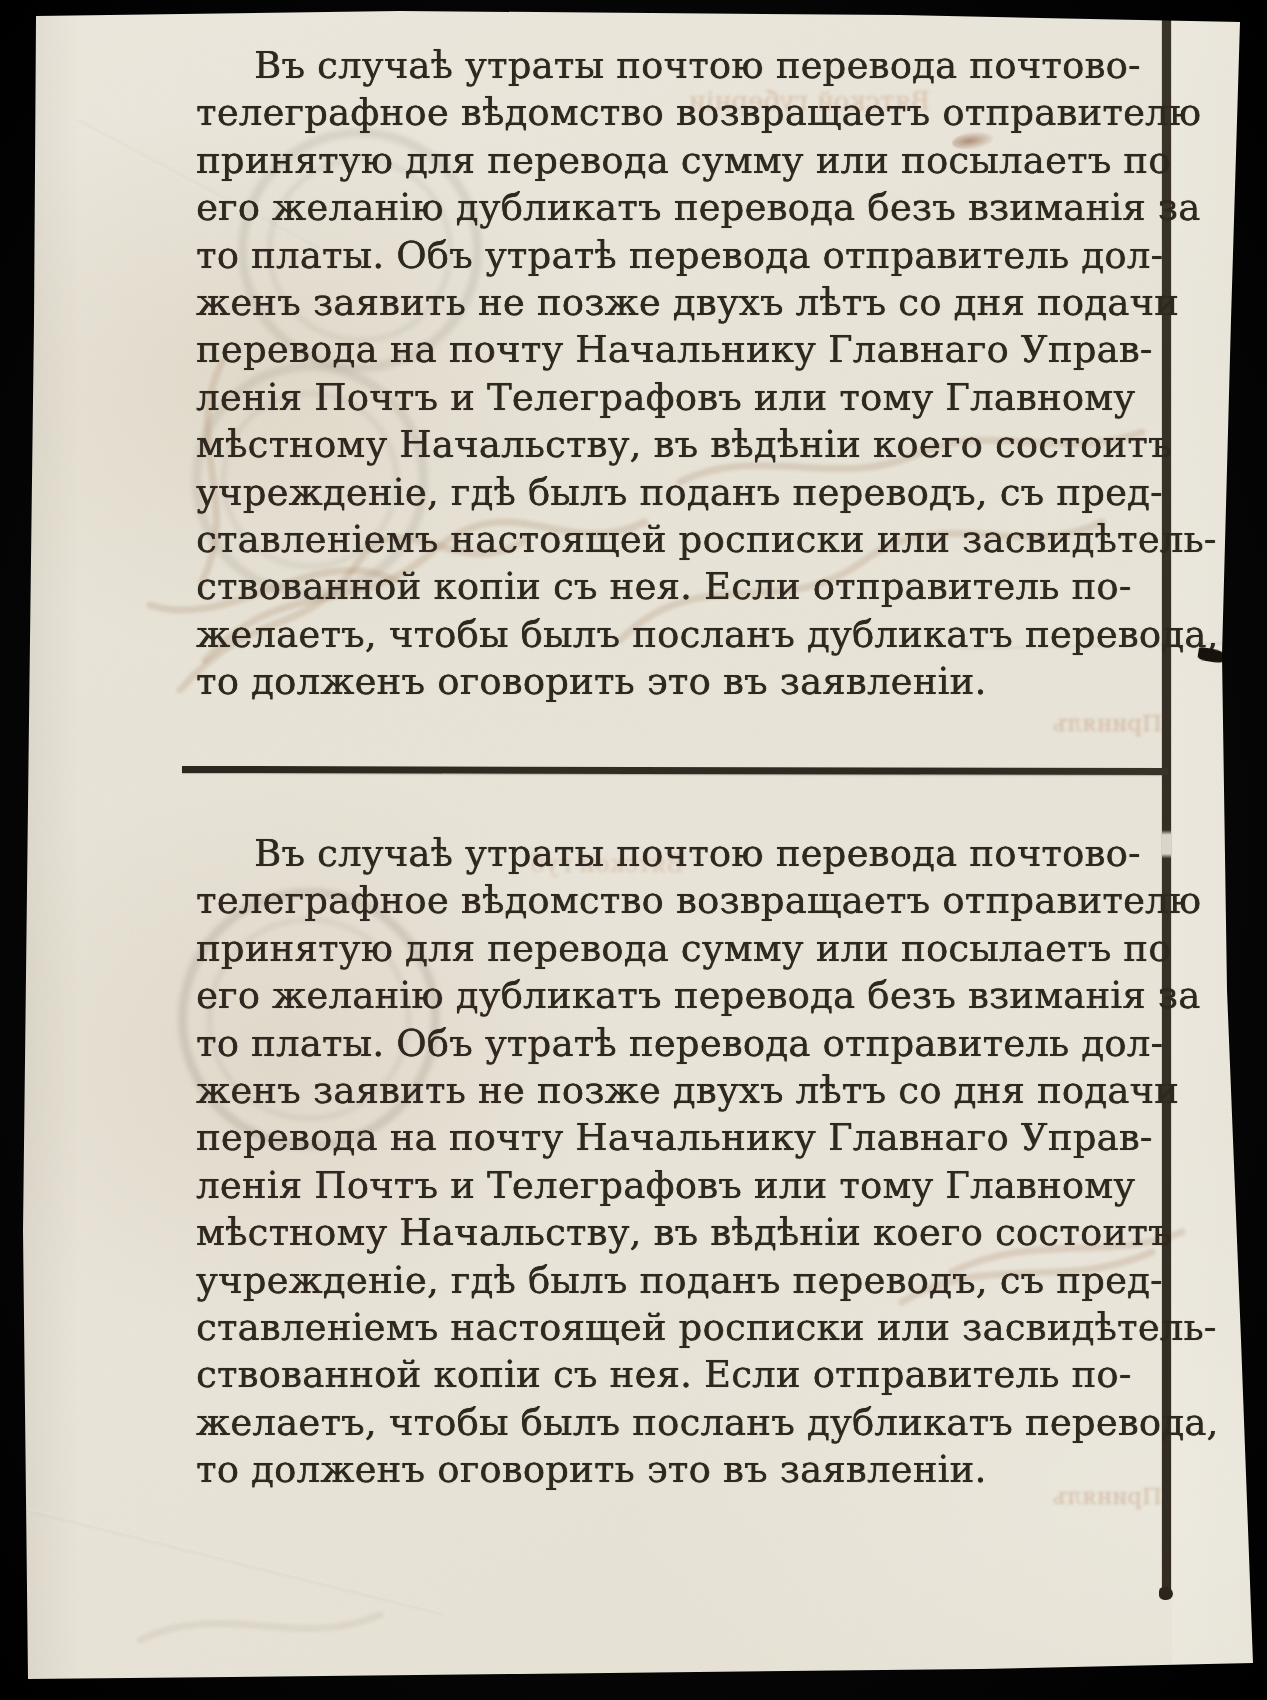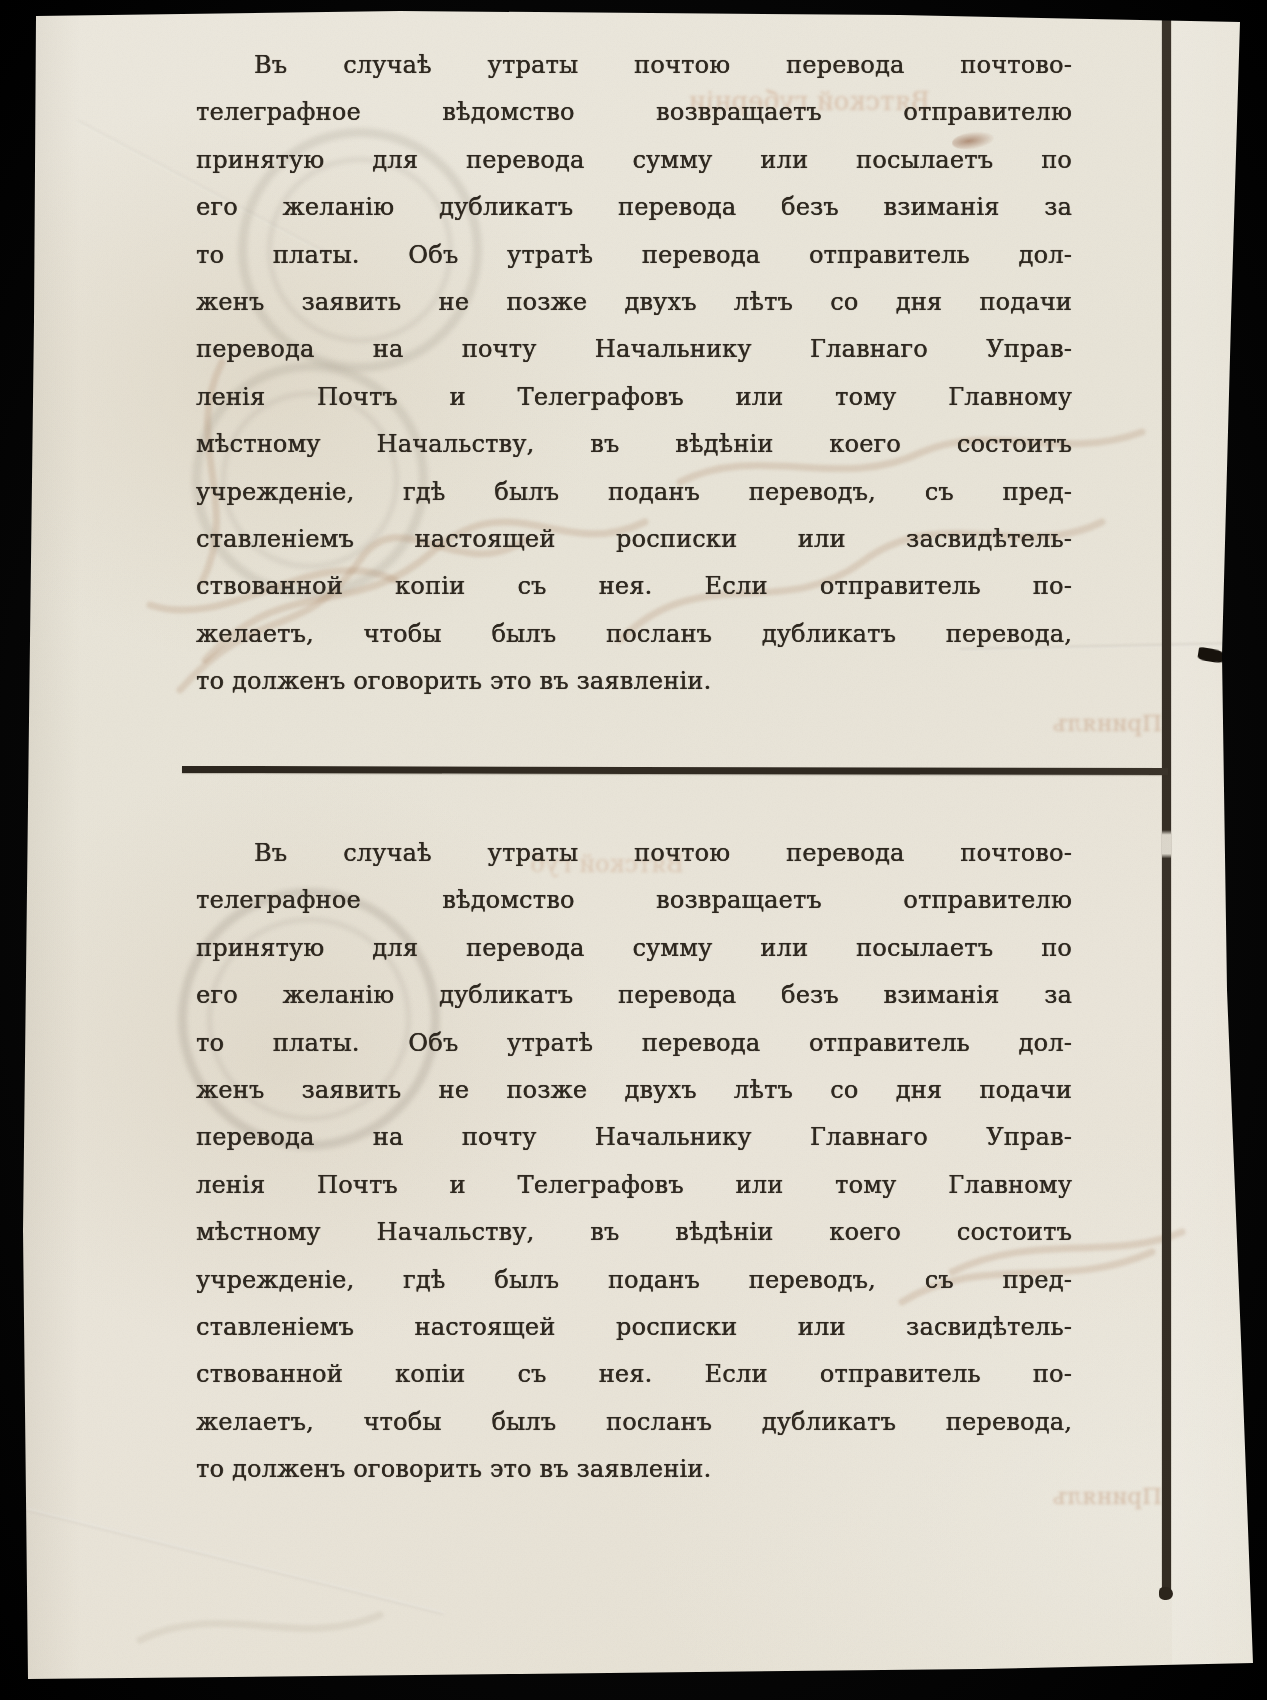--- a/index.html
+++ b/index.html
@@ -38,21 +38,21 @@
   .rule-vertical::after{content:"";position:absolute;left:-3px;bottom:-4px;width:14px;height:13px;
     background:#2c251c;border-radius:40% 60% 55% 45%;}
   .divider{
     position:absolute;left:182px;top:767px;width:986px;height:7px;
     background:linear-gradient(to right,#2c261e 0%,#332c23 40%,#2e2820 75%,#3a332a 100%);
     transform:rotate(0.12deg);box-shadow:0 1px 1px rgba(60,50,35,.25);
   }
   
   .textblock{
     position:absolute;left:196px;width:876px;
-    color:#2e2820;font-size:24px;line-height:47.4px;
+    color:#2e2820;font-size:37px;line-height:47.4px;
     text-shadow:0 0 0.7px rgba(44,36,26,0.85), 0.4px 0 0 rgba(44,36,26,0.5);
     letter-spacing:0.2px;
   }
   .textblock.p1{top:42px;}
   .textblock.p2{top:830px;}
   .line{height:47.4px;white-space:nowrap;text-align:justify;text-align-last:justify;}
   .line.first{text-indent:58px;}
   .line.last{text-align-last:left;}
   
   .ghost-text{

